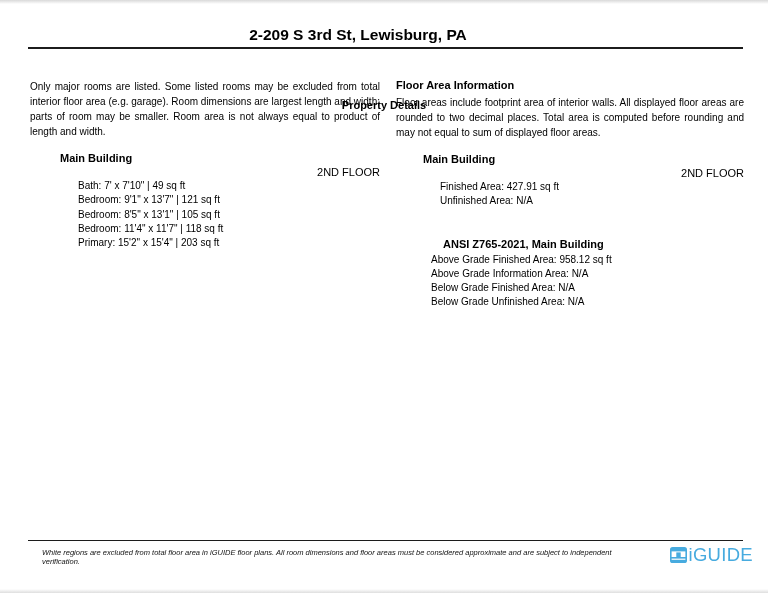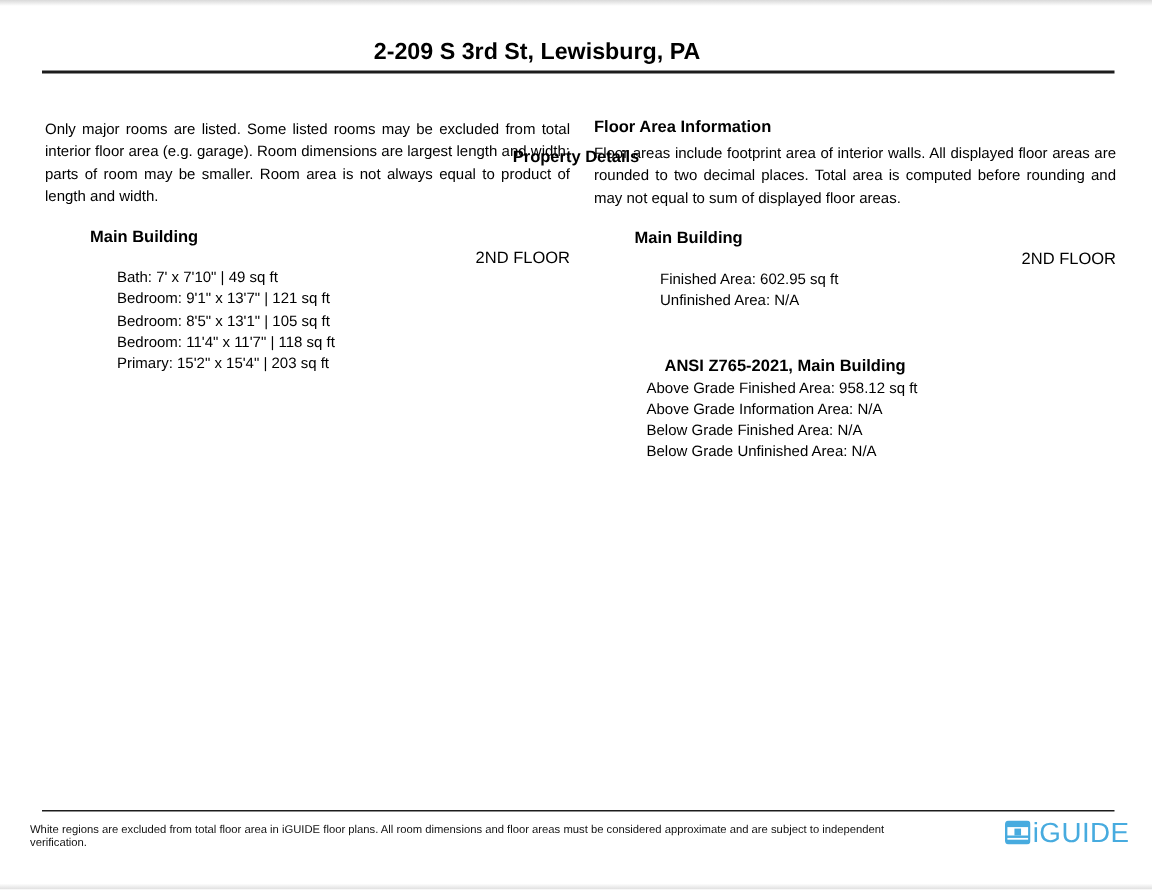--- a/index.html
+++ b/index.html
@@ -43,22 +43,22 @@
   .building-block-left { margin-top: 12px; padding-left: 30px; }
   .building-block-right { margin-top: 12px; padding-left: 27px; }
   .building-name { font-size: 11px; font-weight: bold; line-height: 14px; }
   .floor-name { font-size: 11px; line-height: 14px; padding-left: 8px; text-align: right; }
   .room-line { font-size: 10px; line-height: 14.3px; padding-left: 18px; }
   .area-line { font-size: 10px; line-height: 14.3px; padding-left: 17px; }
   .ansi-block { margin-top: 28px; padding-left: 27px; }
   .ansi-heading { font-size: 11px; font-weight: bold; line-height: 15px; margin-bottom: 1px; margin-left: 20px; }
   .ansi-line { font-size: 10px; line-height: 14.3px; padding-left: 8px; }
   .footer-disclaimer {
-    position: absolute; top: 548px; left: 20px; width: 600px;
-    font-size: 7.5px; color: #111;
+    position: absolute; top: 548px; left: 42px; width: 600px;
+    font-size: 7.5px; color: #111; font-style: italic;
   }
   .logo {
     position: absolute; top: 544px; right: 15px;
     display: flex; align-items: center; gap: 2px;
   }
   .logo-text {
     font-size: 18.5px; letter-spacing: 0.3px; line-height: 22px;
   }
 </style>
 </head>
@@ -82,21 +82,21 @@
     <div class="room-line">Primary: 15'2" x 15'4" | 203 sq ft</div>
   </div>
 </div>
 
 <div class="col col-right">
   <div class="section-heading">Floor Area Information</div>
   <div class="section-desc">Floor areas include footprint area of interior walls. All displayed floor areas are rounded to two decimal places. Total area is computed before rounding and may not equal to sum of displayed floor areas.</div>
   <div class="building-block-right">
     <div class="building-name">Main Building</div>
     <div class="floor-name">2ND FLOOR</div>
-    <div class="area-line">Finished Area: 602.95 sq ft</div>
+    <div class="area-line">Finished Area: 427.91 sq ft</div>
     <div class="area-line">Unfinished Area: N/A</div>
   </div>
   <div class="ansi-block">
     <div class="ansi-heading">ANSI Z765-2021, Main Building</div>
     <div class="ansi-line">Above Grade Finished Area: 958.12 sq ft</div>
     <div class="ansi-line">Above Grade Information Area: N/A</div>
     <div class="ansi-line">Below Grade Finished Area: N/A</div>
     <div class="ansi-line">Below Grade Unfinished Area: N/A</div>
   </div>
 </div>

